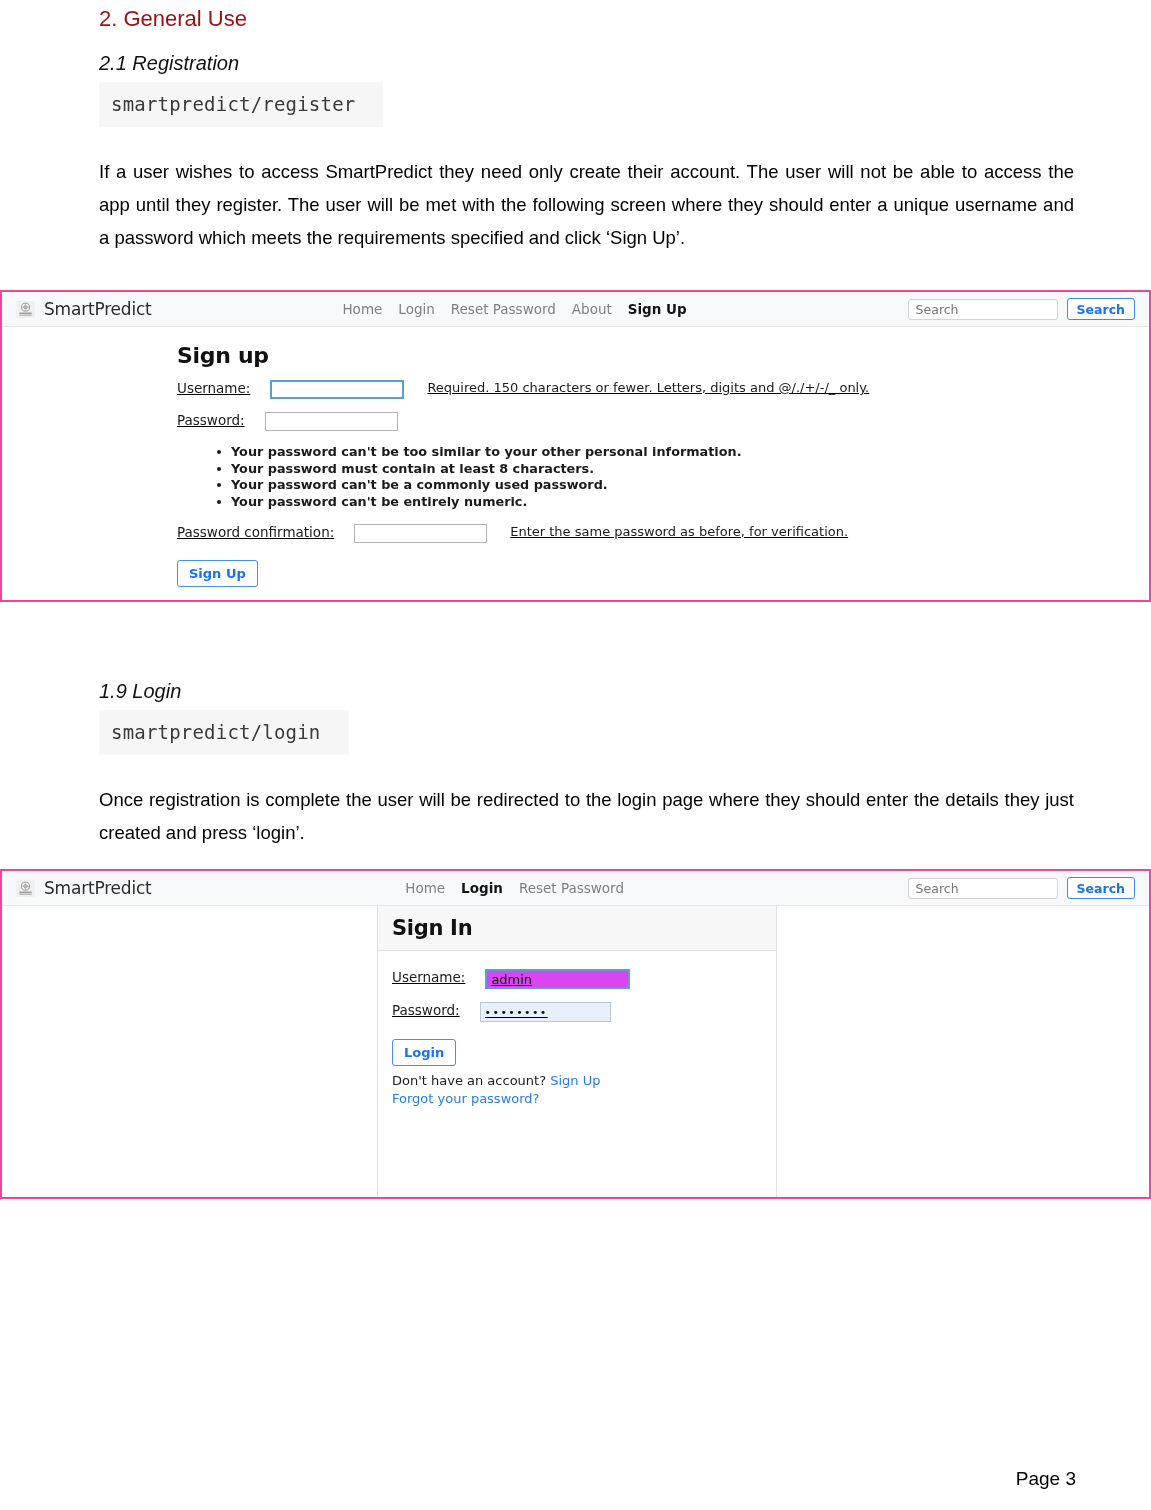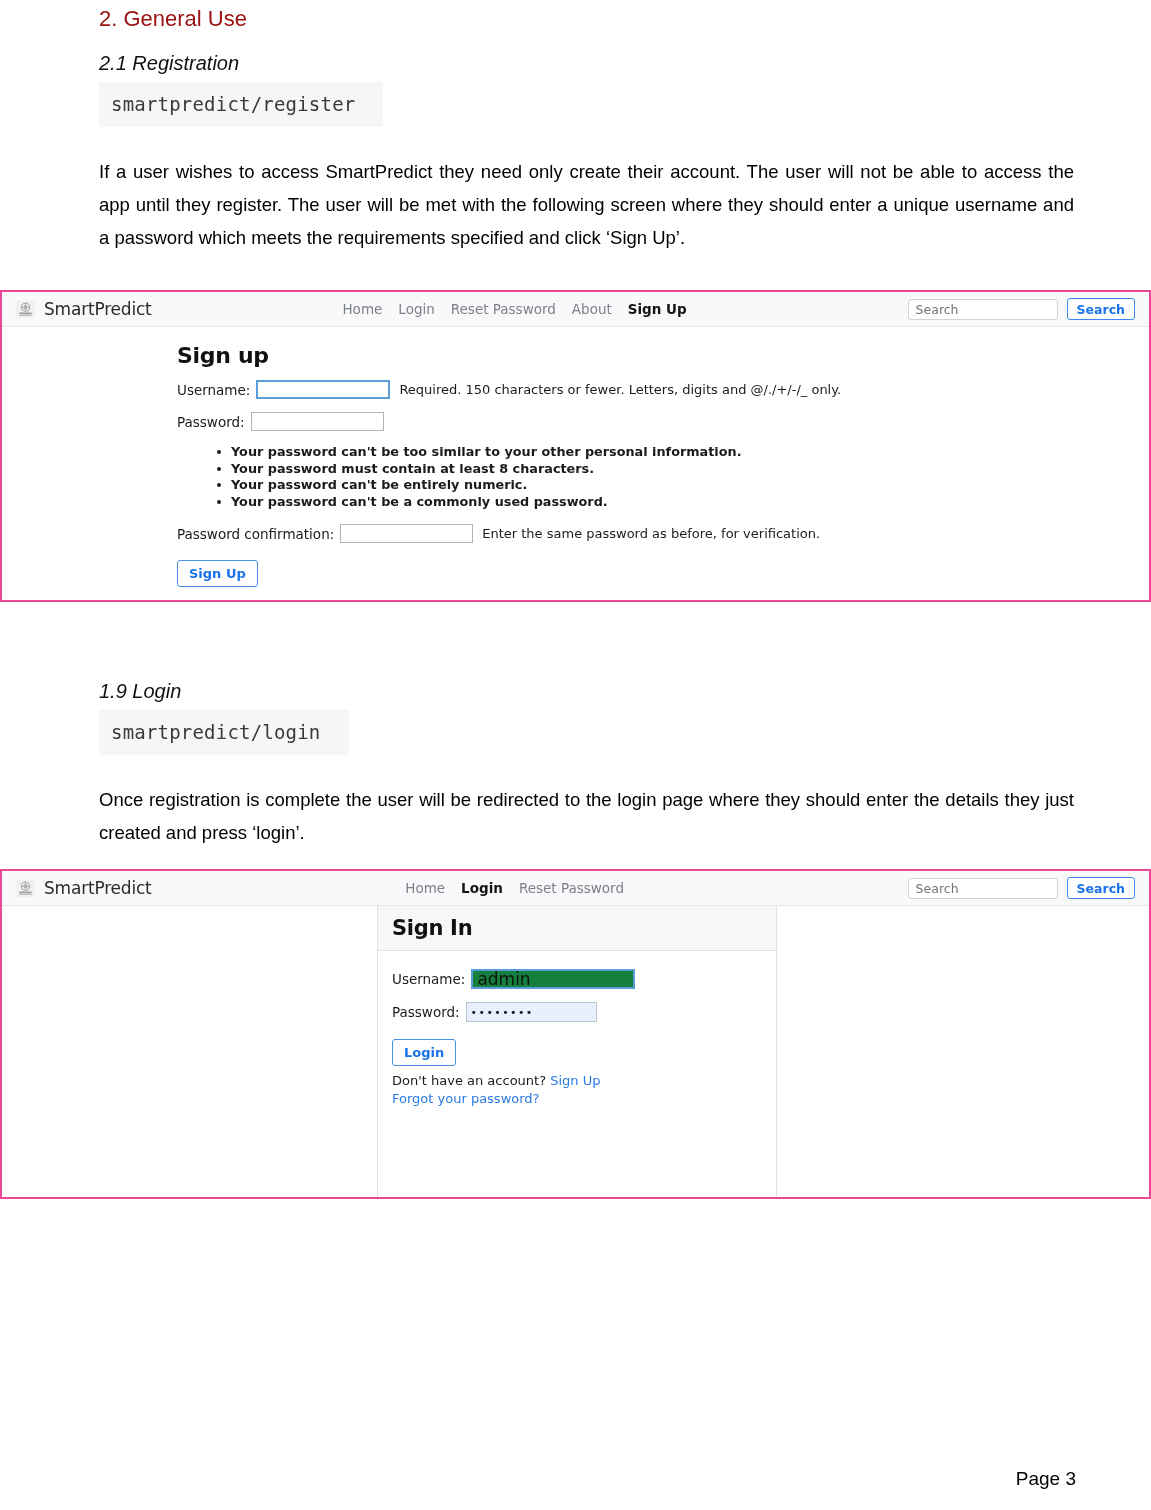--- a/index.html
+++ b/index.html
@@ -161,23 +161,24 @@
   .signup-title {
     font-size: 22px;
     font-weight: bold;
     color: #111;
     margin: 0 0 12px 0;
     font-family: "DejaVu Sans", sans-serif;
     letter-spacing: -0.3px;
   }
   .field-row {
     display: flex;
-    align-items: center;
-    gap: 6px;
+    align-items: flex-start;
+    gap: 20px;
     margin-bottom: 13px;
+    text-decoration: underline;
   }
   .field-label {
     font-size: 13.5px;
     color: #1b1b1b;
     font-family: "DejaVu Sans", sans-serif;
   }
   .txt-input {
     height: 19px;
     border: 1px solid #b4b4b4;
     background: #ffffff;
@@ -267,27 +268,27 @@
     font-family: "DejaVu Sans", sans-serif;
     letter-spacing: -0.3px;
   }
   .card-body {
     padding: 18px 0 0 14px;
   }
   .filled-input {
     height: 20px;
     box-sizing: border-box;
     border: 2px solid #5b9dd9;
-    background: #15803d;
-    font-size: 17px;
+    background: #d946ef;
+    font-size: 13px;
     padding: 0 4px;
     font-family: "DejaVu Sans", sans-serif;
     color: #101010;
     outline: none;
-    width: 164px;
+    width: 145px;
     line-height: 16px;
   }
   .filled-input.plain {
     border: 1px solid #b9c6d4;
     background: #e8f0fe;
     width: 131px;
   }
   .dots {
     letter-spacing: 1.4px;
     font-size: 11px;
@@ -376,22 +377,22 @@
       </div>
 
       <div class="field-row">
         <span class="field-label">Password:</span>
         <input class="txt-input w-password" type="password" style="">
       </div>
 
       <ul class="rules">
         <li>Your password can't be too similar to your other personal information.</li>
         <li>Your password must contain at least 8 characters.</li>
+        <li>Your password can't be a commonly used password.</li>
         <li>Your password can't be entirely numeric.</li>
-        <li>Your password can't be a commonly used password.</li>
       </ul>
 
       <div class="field-row">
         <span class="field-label">Password confirmation:</span>
         <input class="txt-input w-confirm" type="password" style="">
         <span class="help-text">Enter the same password as before, for verification.</span>
       </div>
 
       <button class="outline-btn">Sign Up</button>
     </div>

